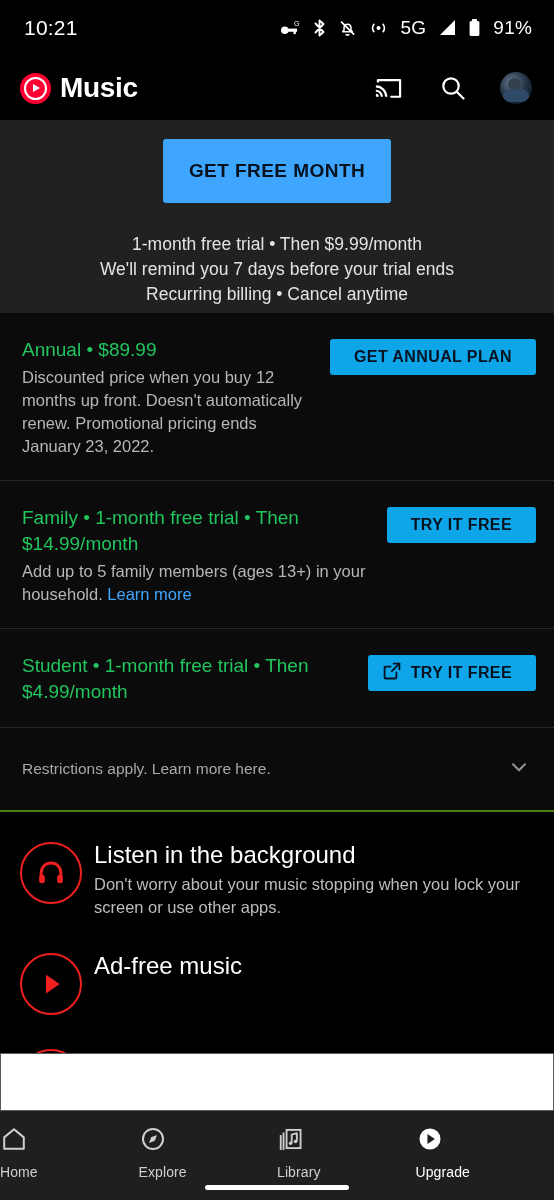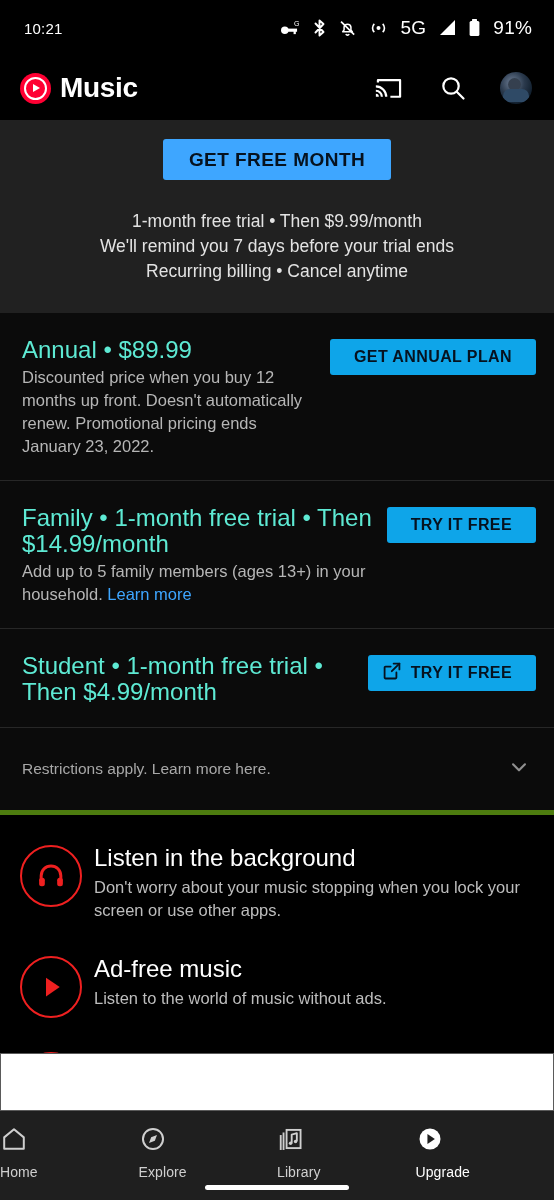--- a/index.html
+++ b/index.html
@@ -11,21 +11,21 @@
     overflow:hidden;
   }
   .phone { position:relative; width:554px; height:1200px; background:#000; display:flex; flex-direction:column; }
 
   
   .statusbar {
     height:56px; flex:0 0 56px; background:#000;
     display:flex; align-items:center; justify-content:space-between;
     padding:0 22px 0 24px; color:#fff;
   }
-  .status-time { font-size:15px; letter-spacing:.2px; font-weight:400; }
+  .status-time { font-size:21px; letter-spacing:.2px; font-weight:400; }
   .status-right { display:flex; align-items:center; gap:11px; }
   .status-right svg { display:block; }
   .net-label { font-size:19px; font-weight:400; letter-spacing:.3px; }
   .batt-label { font-size:19px; font-weight:400; letter-spacing:.2px; margin-left:1px; }
 
   
   .appbar {
     height:64px; flex:0 0 64px; background:#000;
     display:flex; align-items:center; padding:0 22px 0 20px;
   }
@@ -42,47 +42,47 @@
     position:relative; flex:0 0 32px;
   }
   .avatar::before { content:""; position:absolute; left:8px; top:6px; width:13px; height:13px; border-radius:50%; background:#35404f; }
   .avatar::after { content:""; position:absolute; left:3px; bottom:2px; width:26px; height:13px; border-radius:7px 7px 3px 3px; background:#2f4a66; }
 
   
   .hero { flex:0 0 193px; background:#212121; display:flex; flex-direction:column; align-items:center; padding-top:19px; }
   .cta {
     background:#3ea6ff; color:#06121f; border:none;
     font-family:inherit; font-size:19px; font-weight:700; letter-spacing:.45px;
-    padding:0 26px; height:41px; min-width:206px; border-radius:3px; cursor:pointer;
+    padding:0 26px; height:64px; min-width:206px; border-radius:3px; cursor:pointer;
   }
   .hero-notes { margin-top:29px; text-align:center; color:#e3e3e3; font-size:17.5px; line-height:25px; }
 
   
   .plans { background:#0b0b0b; }
   .plan {
     display:flex; align-items:flex-start; gap:10px;
     padding:24px 18px 22px 22px; border-bottom:1px solid #272727; background:#0b0b0b;
   }
   .plan-main { flex:1 1 auto; min-width:0; }
-  .plan-title { color:#5eead4; font-size:24px; line-height:26px; font-weight:400; }
+  .plan-title { color:#22c55e; font-size:19px; line-height:26px; font-weight:400; }
   .plan-desc { color:#b6b6b6; font-size:16.5px; line-height:23px; margin-top:3px; }
   .plan-link { color:#3ea6ff; cursor:pointer; }
   .plan-btn {
     flex:0 0 auto; margin-top:2px;
     background:#0ea5e9; color:#06121f; border:none; font-family:inherit;
     font-size:16px; font-weight:700; letter-spacing:.4px;
     height:36px; padding:0 24px; border-radius:3px; cursor:pointer;
     display:flex; align-items:center; gap:9px; white-space:nowrap;
   }
   .plan-btn.has-icon { padding-left:14px; }
 
   
   .restrictions {
     display:flex; align-items:center; padding:26px 22px 26px 22px;
-    border-bottom:5px solid #4d7c0f; background:#0b0b0b; cursor:pointer;
+    border-bottom:2px solid #4d7c0f; background:#0b0b0b; cursor:pointer;
   }
   .restrictions-text { color:#a8a8a8; font-size:15.5px; }
   .chev { margin-left:auto; }
 
   
   .features { background:#000; padding:26px 0 10px 0; }
   .feature { display:flex; align-items:flex-start; gap:12px; padding:0 20px 30px 20px; }
   .feature-ic {
     flex:0 0 62px; width:62px; height:62px; border-radius:50%;
     border:2.5px solid #ef2020; display:flex; align-items:center; justify-content:center; margin-top:4px;
@@ -253,21 +253,20 @@
     </div>
 
     <div class="feature">
       <span class="feature-ic">
         <svg width="30" height="30" viewBox="0 0 24 24" fill="#ef2020">
           <path d="M8 4.5 L19 12 L8 19.5 Z"></path>
         </svg>
       </span>
       <div class="feature-body">
         <div class="feature-title">Ad-free music</div>
-        <div class="feature-desc">Listen to the world of music without ads.</div>
       </div>
     </div>
 
     <div class="feature">
       <span class="feature-ic">
         <svg width="30" height="30" viewBox="0 0 24 24" fill="none" stroke="#ef2020" stroke-width="2.6">
           <path d="M12 3.5 V14" stroke-linecap="round"></path>
           <path d="M6.6 9.4 L12 15 L17.4 9.4" stroke-linecap="round" stroke-linejoin="round"></path>
           <path d="M5.4 19.4 H18.6" stroke-linecap="round"></path>
         </svg>

